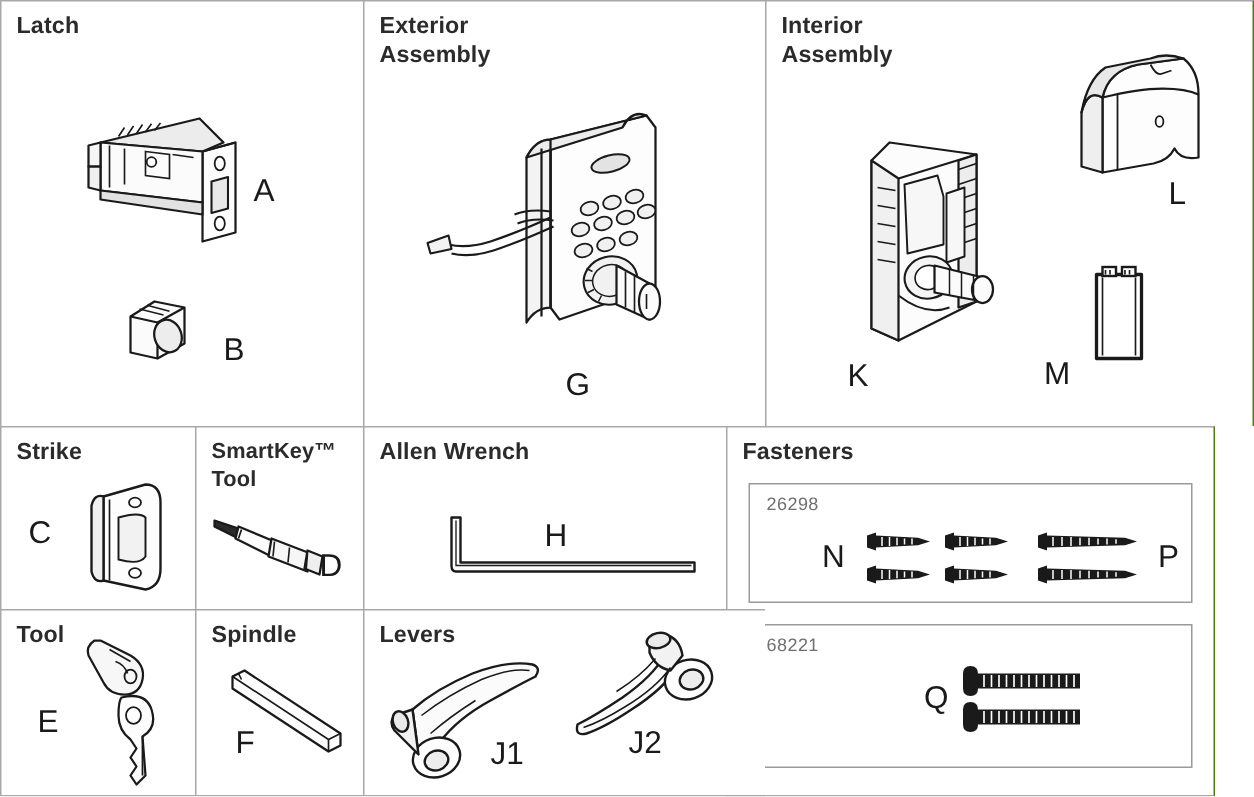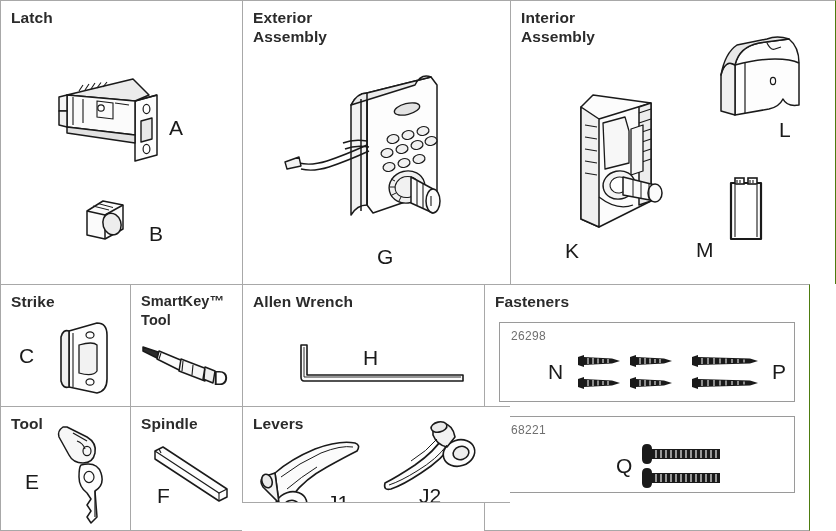--- a/index.html
+++ b/index.html
@@ -365,21 +365,21 @@
         </g>
         <g stroke="#ffffff" stroke-width="1">
           <path d="M12 5 L12 11 M18 5 L18 11 M24 5 L24 11 M30 5.5 L30 10.5 M36 5.5 L36 10.5 M42 6 L42 10 M48 6 L48 10 M54 6.5 L54 9.5"></path>
           <path d="M12 27 L12 33 M18 27 L18 33 M24 27 L24 33 M30 27.5 L30 32.5 M36 27.5 L36 32.5 M42 28 L42 32 M48 28 L48 32 M54 28.5 L54 31.5"></path>
         </g>
       </svg>
 
       <div class="pt-label" style="left:272px; top:38px;">P</div>
     </div>
 
-    <div class="fbox" style="left:14px; top:131px; width:296px; height:77px;">
+    <div class="fbox" style="left:14px; top:131px; width:296px; height:96px;">
       <div class="fbox-id">68221</div>
 
       <div class="pt-label" style="left:116px; top:38px;">Q</div>
 
       <svg class="art" style="left:140px; top:26px;" width="96" height="48" viewBox="0 0 96 48">
         <g fill="#1a1a1a">
 
           <path d="M2 6 Q2 1 7 1 Q12 1 12 6 L12 16 Q12 21 7 21 Q2 21 2 16 Z"></path>
           <rect x="12" y="6" width="68" height="10"></rect>
 
@@ -424,21 +424,21 @@
       </g>
       <g stroke="#1a1a1a" stroke-width="1.1" fill="none">
         <path d="M6 6 L70 48 L78 44"></path>
         <path d="M70 48 L70 56"></path>
         <path d="M10 4 L12 8"></path>
       </g>
     </svg>
     <div class="pt-label" style="left:26px; top:78px;">F</div>
   </div>
 
-  <div class="cell edge-bottom" style="left:242px; top:406px; width:268px; height:97px;text-align:center;">
+  <div class="cell edge-bottom" style="left:242px; top:406px; width:268px; height:125px;text-align:center;">
     <div class="cell-title">Levers</div>
 
     <svg class="art" style="left:14px; top:22px;" width="116" height="96" viewBox="0 0 116 96">
       <g stroke="#1a1a1a" stroke-width="1.6" stroke-linejoin="round" fill="#fdfdfd">
 
         <path d="M18 44 Q34 30 58 20 Q82 11 98 14 Q104 16 100 22 Q88 28 70 38 Q48 50 36 66 Q30 74 22 74 Z" fill="#fbfbfb"></path>
 
         <ellipse cx="34" cy="76" rx="16" ry="13" transform="rotate(-18 34 76)"></ellipse>
         <ellipse cx="34" cy="78" rx="8" ry="6.5" fill="#ededed" transform="rotate(-18 34 78)"></ellipse>
 

